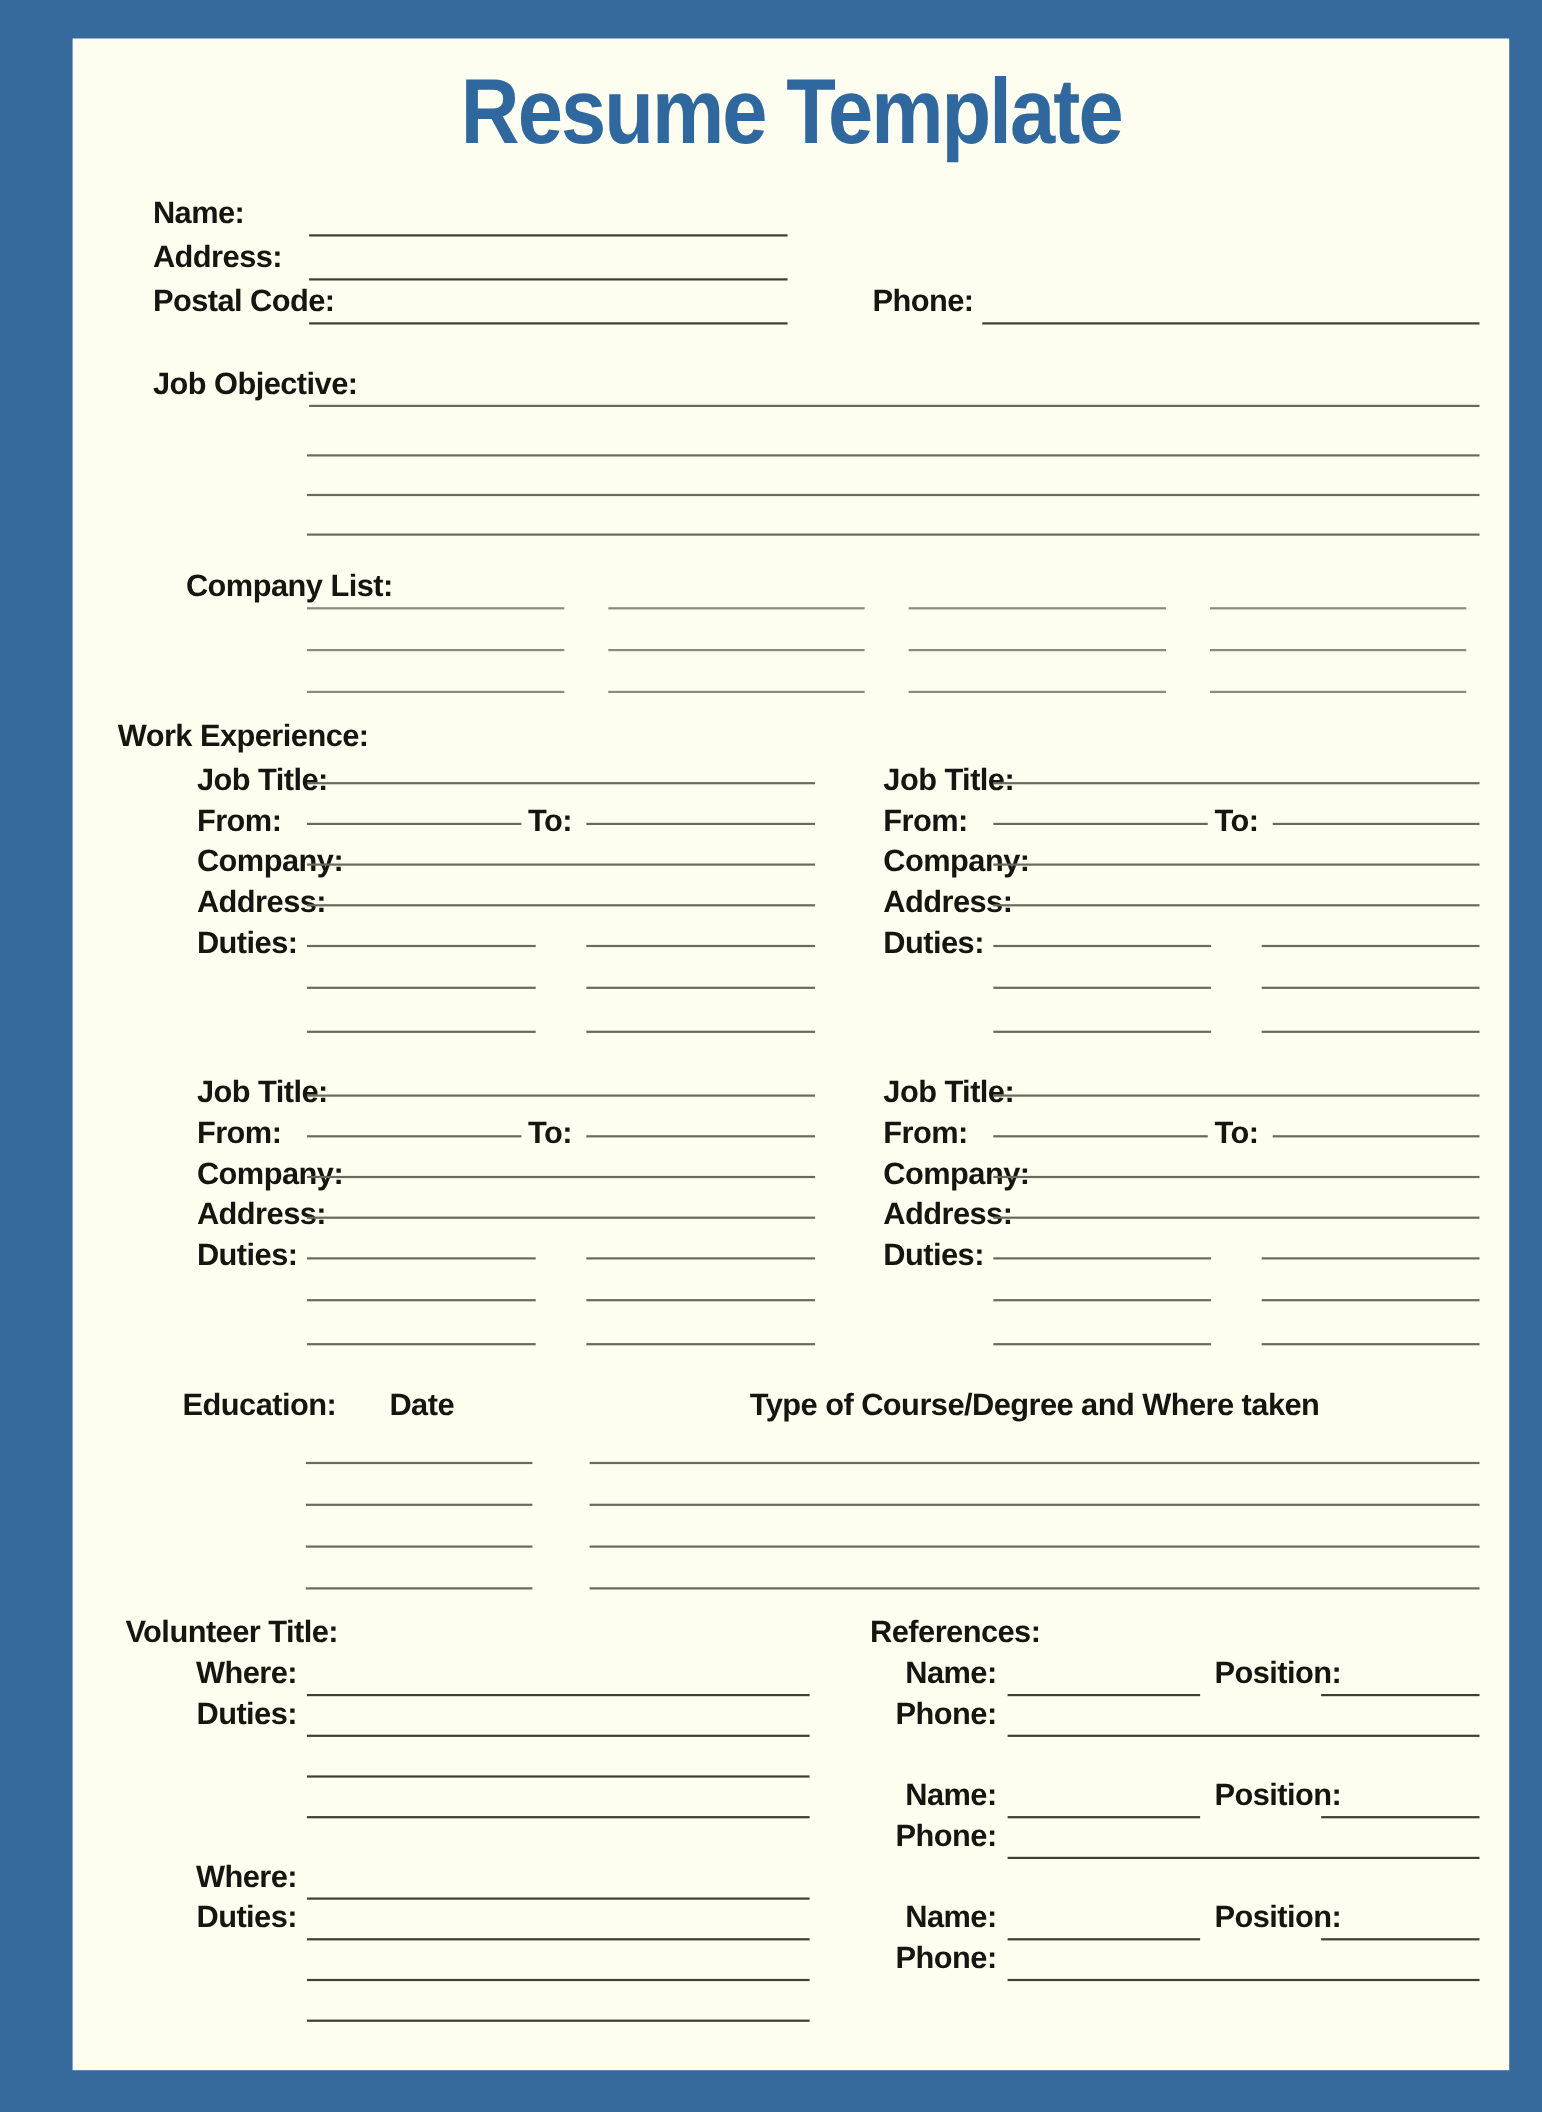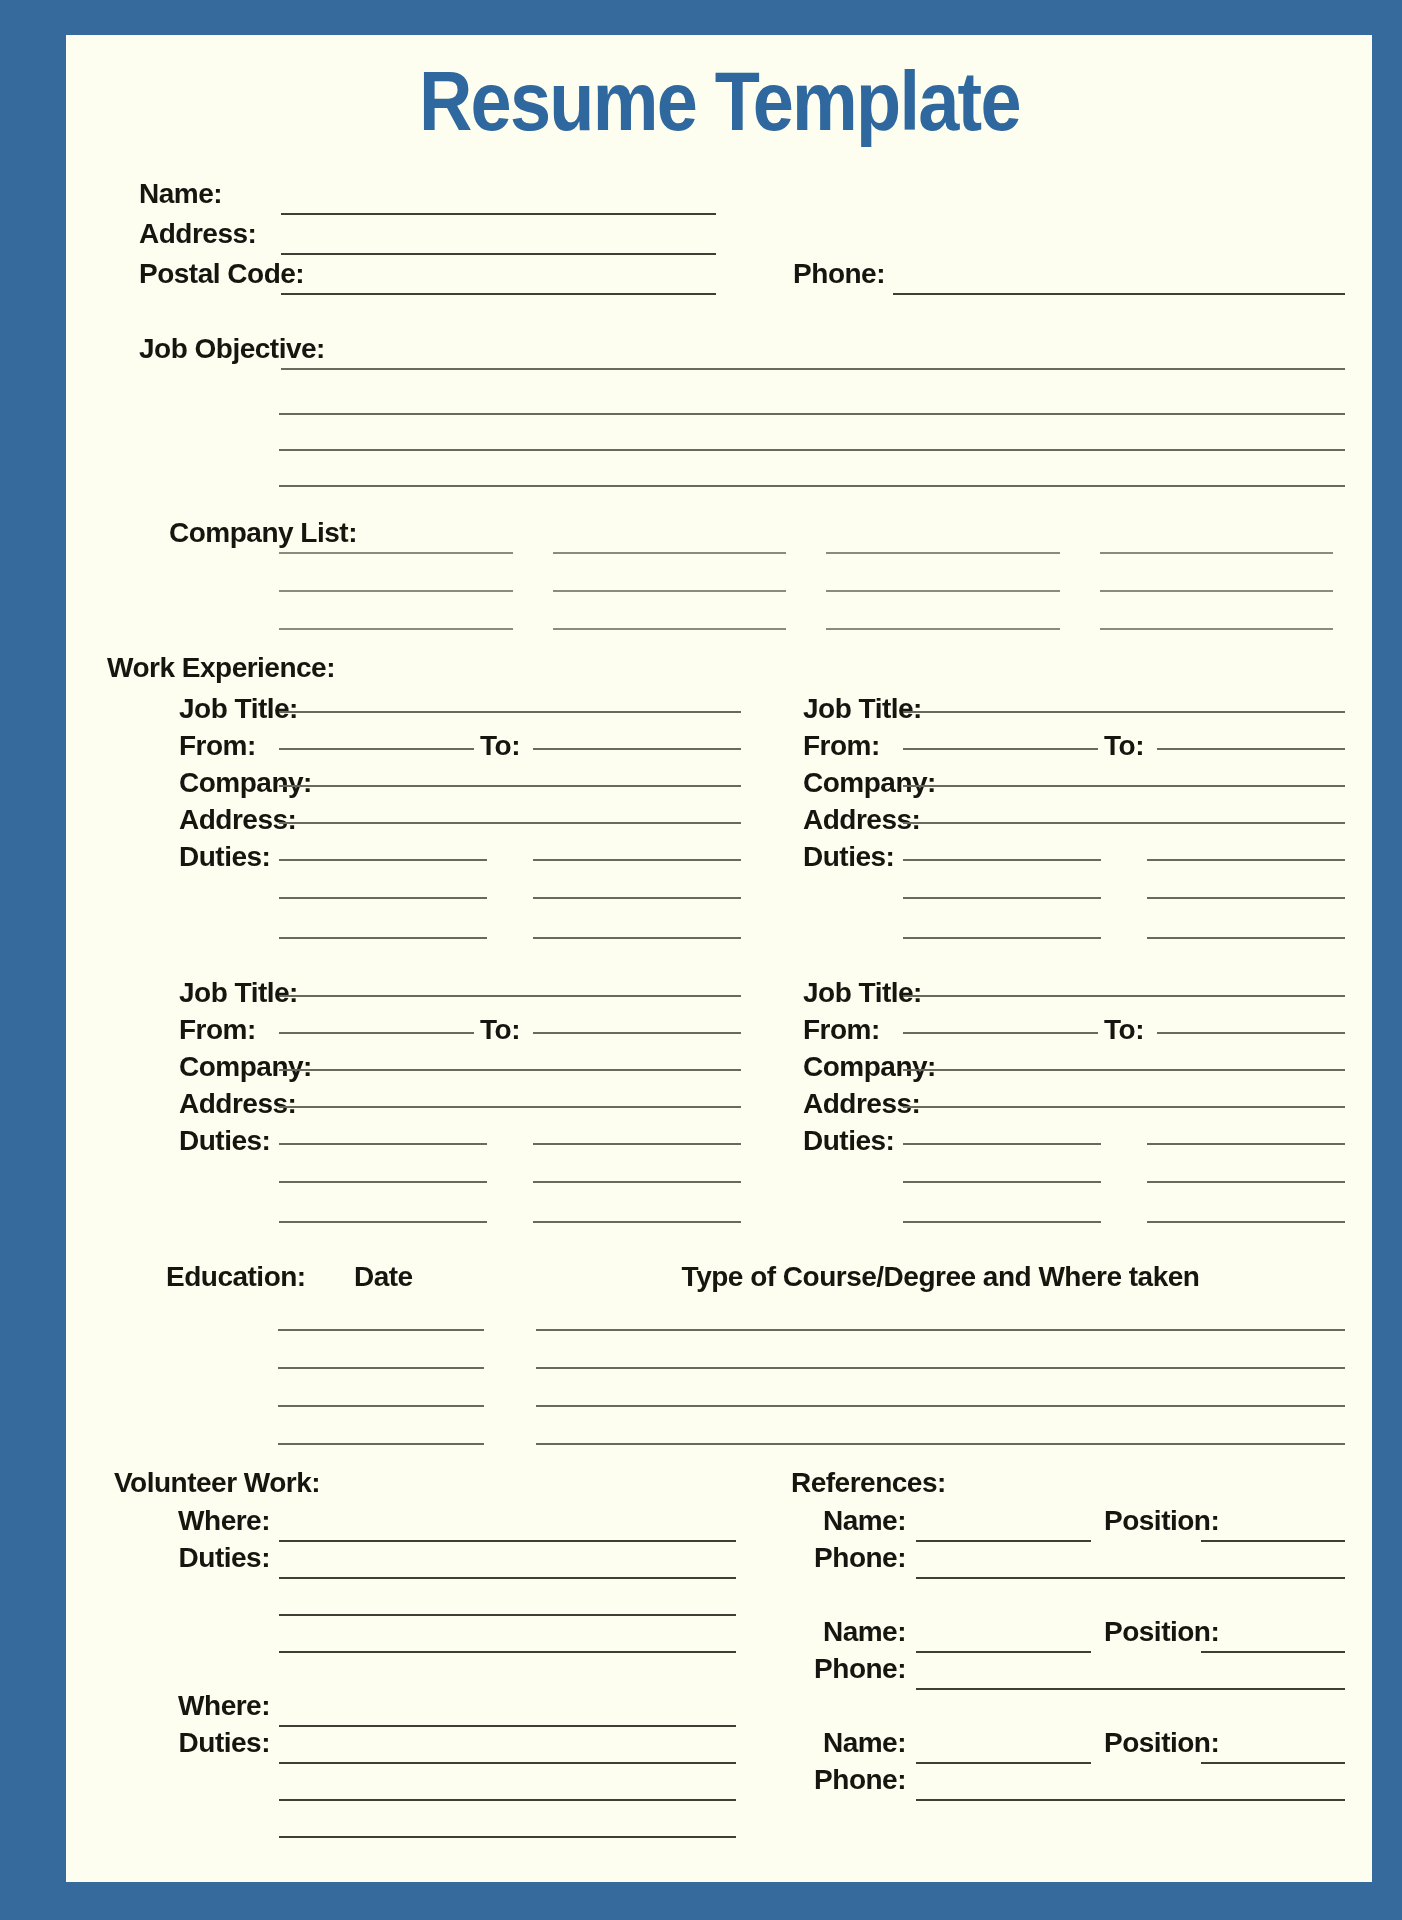--- a/index.html
+++ b/index.html
@@ -33,21 +33,21 @@
   .objlines { margin-left:140px; margin-top:9px; }
   .objlines .ln { height:36px; }
 
   
   .skills { margin:29px 39px 0 103px; display:flex; align-items:flex-start; }
   .skills .lbl { width:110px; flex:none; height:38px; display:flex; align-items:flex-end; }
   .skills-grid { flex:1; display:grid; grid-template-columns:repeat(4,1fr); column-gap:40px; }
   .skills-grid .ln { height:38px; }
 
   
-  .sec-h { height:38px; display:flex; align-items:flex-start; }
+  .sec-h { height:38px; display:flex; align-items:center; }
   .wx-header { margin:22px 0 0 41px; }
   .wx-cols { display:flex; margin:3px 27px 0 113px; }
   .wx-col { width:562px; flex:none; }
   .wx-col.right { width:auto; flex:1; margin-left:62px; }
   .wrow { display:flex; align-items:center; height:37px; }
   .wrow.tall { height:40px; }
   .wlbl { width:100px; flex:none; }
   .wfill { flex:1; }
   .fline { width:195px; flex:none; }
   .tolbl { width:52px; flex:none; text-align:right; padding-right:6px; }
@@ -340,21 +340,21 @@
       <div class="edu-row">
         <span class="ln edu-date"></span>
         <span class="ln edu-course"></span>
       </div>
     </section>
 
     <div class="bottom">
 
       <div class="vol-col">
         <div class="sec-h">
-          <span class="lbl">Volunteer Work:</span>
+          <span class="lbl">Volunteer Title:</span>
         </div>
         <div class="brow">
           <span class="lbl vlbl">Where:</span>
           <span class="ln d vline"></span>
         </div>
         <div class="brow">
           <span class="lbl vlbl">Duties:</span>
           <span class="ln d vline"></span>
         </div>
         <div class="brow">

